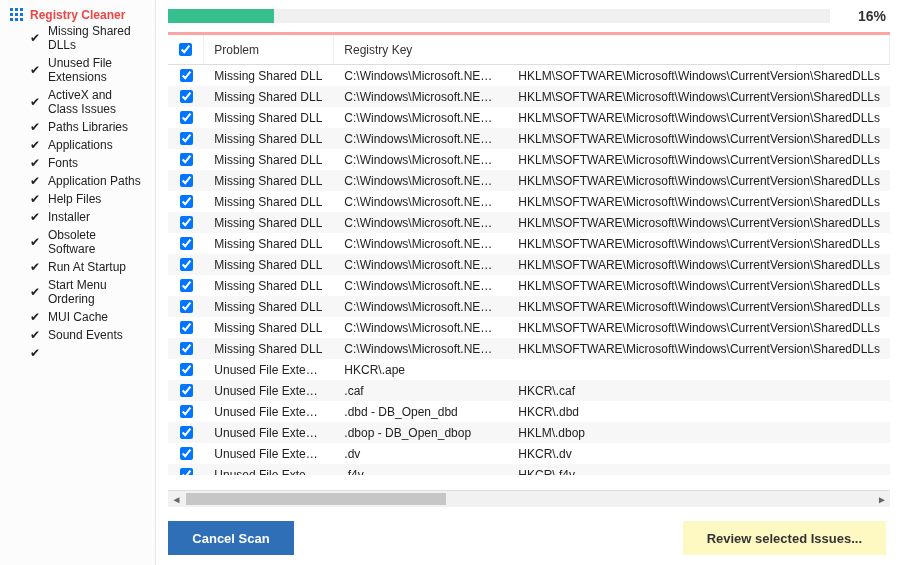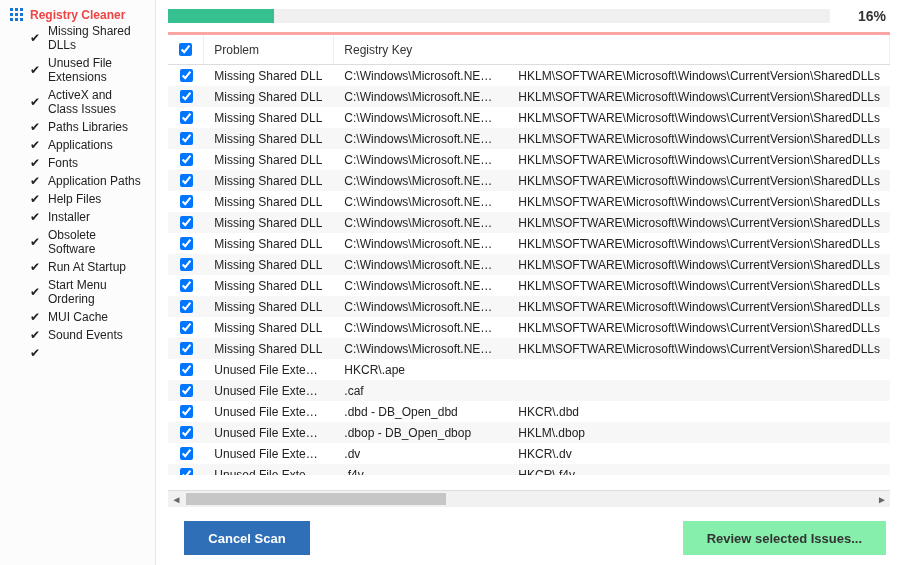--- a/index.html
+++ b/index.html
@@ -41,23 +41,23 @@
 
 
 .hscroll { height: 16px; background: #f1f1f1; margin-left: 12px; position: relative; }
 .hscroll .arrow { position: absolute; top: 0; width: 16px; height: 16px; display: flex; align-items: center; justify-content: center; color: #666; font-size: 10px; cursor: pointer; }
 .hscroll .arrow.left { left: 0; }
 .hscroll .arrow.right { right: 0; }
 .hscroll .thumb { position: absolute; left: 18px; top: 2px; height: 12px; width: 260px; background: #c6c6c6; }
 
 
 .footer { display: flex; justify-content: space-between; padding: 14px 4px 0 12px; }
-.btn { height: 34px; padding: 0 24px; font-size: 13px; font-weight: 700; border: none; cursor: pointer; margin-left: 16px; }
+.btn { height: 34px; padding: 0 24px; font-size: 13px; font-weight: 700; border: none; cursor: pointer; }
 .btn-primary { background: #2f6fb7; color: #fff; }
-.btn-secondary { background: #86efac; color: #333; }
+.btn-secondary { background: #fef9c3; color: #333; }
 </style>
 </head>
 <body>
 
 <div class="sidebar">
   <div class="sidebar-header">
     <span class="grid-icon">
       <svg width="14" height="14" viewBox="0 0 14 14">
         <rect x="0" y="0" width="3" height="3" fill="#1576d6"></rect>
           <rect x="5" y="0" width="3" height="3" fill="#1576d6"></rect>
@@ -271,20 +271,21 @@
           </div>
           <div class="td col-problem">Unused File Extension</div>
           <div class="td col-key">HKCR\.ape</div>
         </div>
         <div class="tr">
           <div class="td col-chk">
             <input type="checkbox" class="chkbox" checked="" style="">
           </div>
           <div class="td col-problem">Unused File Extension</div>
           <div class="td col-data">.caf</div>
+          <div class="td col-key">HKCR\.caf</div>
         </div>
         <div class="tr">
           <div class="td col-chk">
             <input type="checkbox" class="chkbox" checked="" style="">
           </div>
           <div class="td col-problem">Unused File Extension</div>
           <div class="td col-data">.dbd - DB_Open_dbd</div>
           <div class="td col-key">HKCR\.dbd</div>
         </div>
         <div class="tr">

